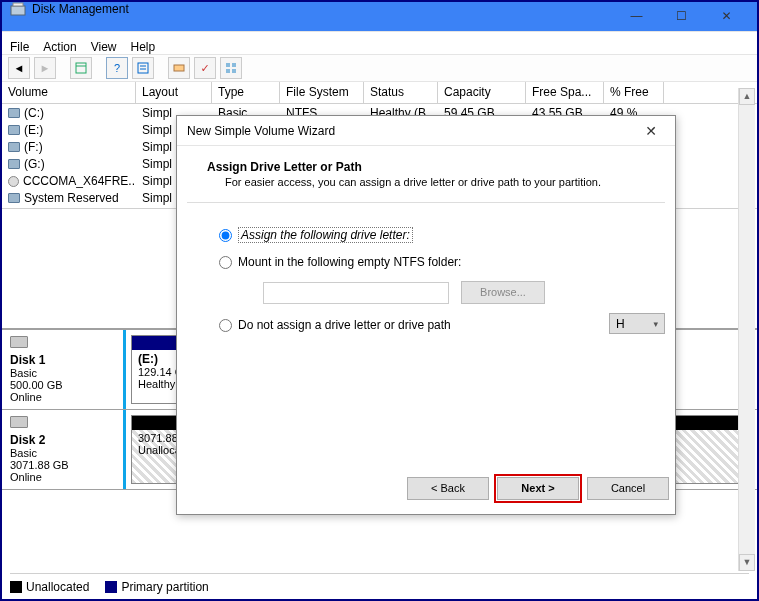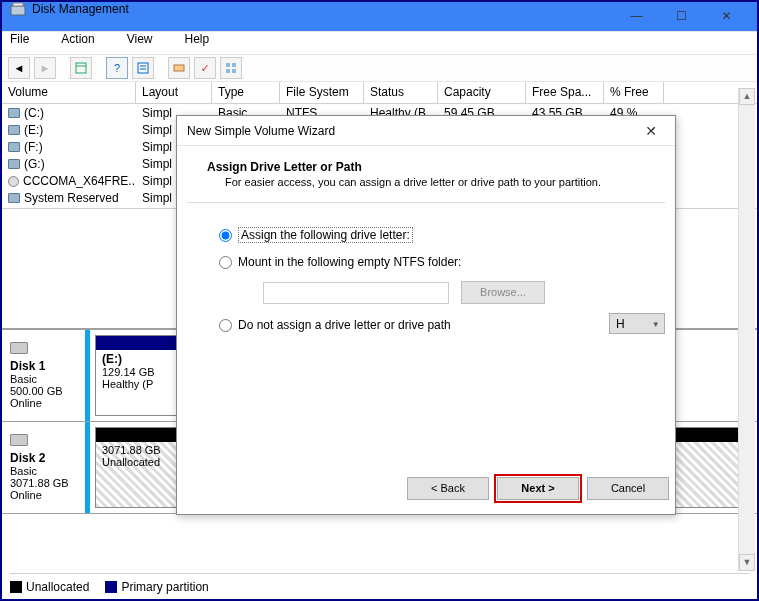--- a/index.html
+++ b/index.html
@@ -1,38 +1,38 @@
 <!DOCTYPE html>
 <html><head>
 <meta charset="utf-8">
 <style>
 * { box-sizing: border-box; margin: 0; padding: 0; font-family: "Segoe UI", Tahoma, sans-serif; font-size: 12px; }
 body { background: #fff; width: 759px; height: 601px; overflow: hidden; border: 2px solid #000080; position: relative; }
 .titlebar { height: 30px; background: #3b82f6; display: flex; align-items: flex-start; padding: 0 8px; border-bottom: 1px solid #e5e5e5; }
 .titlebar .icon { width: 16px; height: 16px; margin-right: 6px; }
 .titlebar .title { flex: 1; }
 .winbtn { width: 45px; height: 28px; text-align: center; line-height: 28px; color: #333; }
-.menubar { height: 22px; display: flex; align-items: flex-start; padding: 0 8px; gap: 32px; }
+.menubar { height: 22px; display: flex; align-items: flex-end; padding: 0 8px; gap: 14px; }
 .menubar span { color: #000; }
 .toolbar { height: 28px; border-top: 1px solid #e5e5e5; border-bottom: 1px solid #e5e5e5; display: flex; align-items: center; padding: 0 6px; gap: 4px; background: #fdfdfd; }
 .tbtn { width: 22px; height: 22px; border: 1px solid #ccc; background: #f5f5f5; display: flex; align-items: center; justify-content: center; font-size: 11px; }
 .tbsep { width: 6px; }
 .table-area { position: relative; }
 .thead { display: flex; background: #fff; border-bottom: 1px solid #d0d0d0; height: 22px; }
 .thead .col { border-right: 1px solid #d0d0d0; padding: 3px 6px; font-size: 12px; background: #fff; }
 .c-vol { width: 134px; } .c-lay { width: 76px; } .c-type { width: 68px; } .c-fs { width: 84px; } .c-stat { width: 74px; } .c-cap { width: 88px; } .c-free { width: 78px; } .c-pf { width: 60px; }
 .tbody { }
 .trow { display: flex; height: 17px; align-items: center; }
 .trow .col { padding: 0 6px; font-size: 12px; white-space: nowrap; overflow: hidden; }
 .vol-icon { display:inline-block; width:12px; height:10px; background:#9cb6cc; border:1px solid #5a7a99; margin-right:4px; vertical-align:middle; border-radius:1px; }
 .disc-icon { display:inline-block; width:11px; height:11px; background:#ddd; border:1px solid #888; border-radius:50%; margin-right:4px; vertical-align:middle; }
 .middle-gap { height: 120px; border-top: 1px solid #d0d0d0; margin-top: 2px; }
 .disk-panels { border-top: 2px solid #a0a0a0; }
 .disk-row { display: flex; border-bottom: 1px solid #a0a0a0; background:#fff; }
-.disk-info { width: 88px; padding: 12px 8px; border-right: 5px solid #0ea5e9; font-size: 11px; min-height:78px; }
+.disk-info { width: 124px; padding: 6px 8px; border-right: 3px solid #0ea5e9; font-size: 11px; min-height:78px; }
 .disk-info .dtitle { font-weight: bold; }
 .disk-part-area { flex:1; padding:5px 5px; display:flex; gap:4px; }
 .part-box { border: 1px solid #888; padding: 4px 6px; font-size: 11px; min-height: 58px; flex-shrink:0; }
 .part-primary-hdr { height:14px; background:#000080; margin:-4px -6px 2px -6px; }
 .part-unalloc-hdr { height:14px; background:#000; margin:-4px -6px 2px -6px; }
 .hatch { background: repeating-linear-gradient(45deg,#ddd 0 3px,#fff 3px 6px); }
 .legend { position:absolute; bottom:4px; left:8px; right:8px; height:22px; border-top:1px solid #d0d0d0; padding-top:4px; display:flex; gap:16px; align-items:center; font-size:12px; background:#fff;}
 .legend .sw { width:12px; height:12px; display:inline-block; margin-right:4px; vertical-align:middle;}
 .scrollbar { position:absolute; right:2px; top:86px; bottom:28px; width:17px; background:#f0f0f0; border-left:1px solid #ddd; }
 .sb-btn { height:17px; background:#f0f0f0; border:1px solid #ccc; text-align:center; font-size:9px; line-height:15px; color:#666; }
@@ -43,21 +43,21 @@
 .wiz-title { height:30px; display:flex; align-items:center; padding:0 10px; border-bottom:1px solid #e5e5e5; }
 .wiz-title .t { flex:1; font-size:12px; }
 .wiz-close { width:28px; text-align:center; font-size:14px; color:#333; }
 .wiz-head { padding: 14px 30px 10px 30px; }
 .wiz-head .h1 { font-weight:bold; font-size:12px; }
 .wiz-head .h2 { font-size:11px; padding-left:18px; margin-top:2px; }
 .wiz-sep { border-top:1px solid #ddd; margin:4px 10px 0 10px; }
 .wiz-body { padding: 24px 42px; }
 .opt { display:flex; align-items:center; margin-bottom:12px; font-size:11px; gap:6px; }
 .opt input[type=radio]{ width:13px; height:13px; }
-.opt .dotted { border:1px dotted #777; padding:0 2px; }
+.opt .dotted { border:1px dotted #777; padding:0 2px;font-style:italic; }
 .drive-select { position:absolute; left:432px; top:110px; width:56px; height:21px; border:1px solid #adadad; background:#e1e1e1; padding:2px 6px; display:flex; align-items:center; justify-content:space-between; font-size:11px;}
 .folder-input { margin-left:22px; width:186px; height:22px; border:1px solid #ccc; background:#fff; }
 .browse-btn { display:inline-block; width:84px; height:23px; border:1px solid #bfbfbf; background:#e5e5e5; color:#888; text-align:center; line-height:21px; margin-left:12px; font-size:11px; }
 .wiz-btns { position:absolute; bottom:14px; right:6px; display:flex; gap:8px; }
 .wbtn { width:82px; height:23px; border:1px solid #adadad; background:#e1e1e1; text-align:center; line-height:21px; font-size:11px; }
 .wbtn.highlight { outline: 2px solid #d40000; outline-offset: 1px; font-weight: bold; }
 .sub-indent { margin-left: 22px; display:flex; align-items:center; }
 
 .disk-icon { display:inline-block; width:18px; height:12px; background:#ccc; border:1px solid #888; margin-bottom:3px; border-radius:1px;}
 </style>

